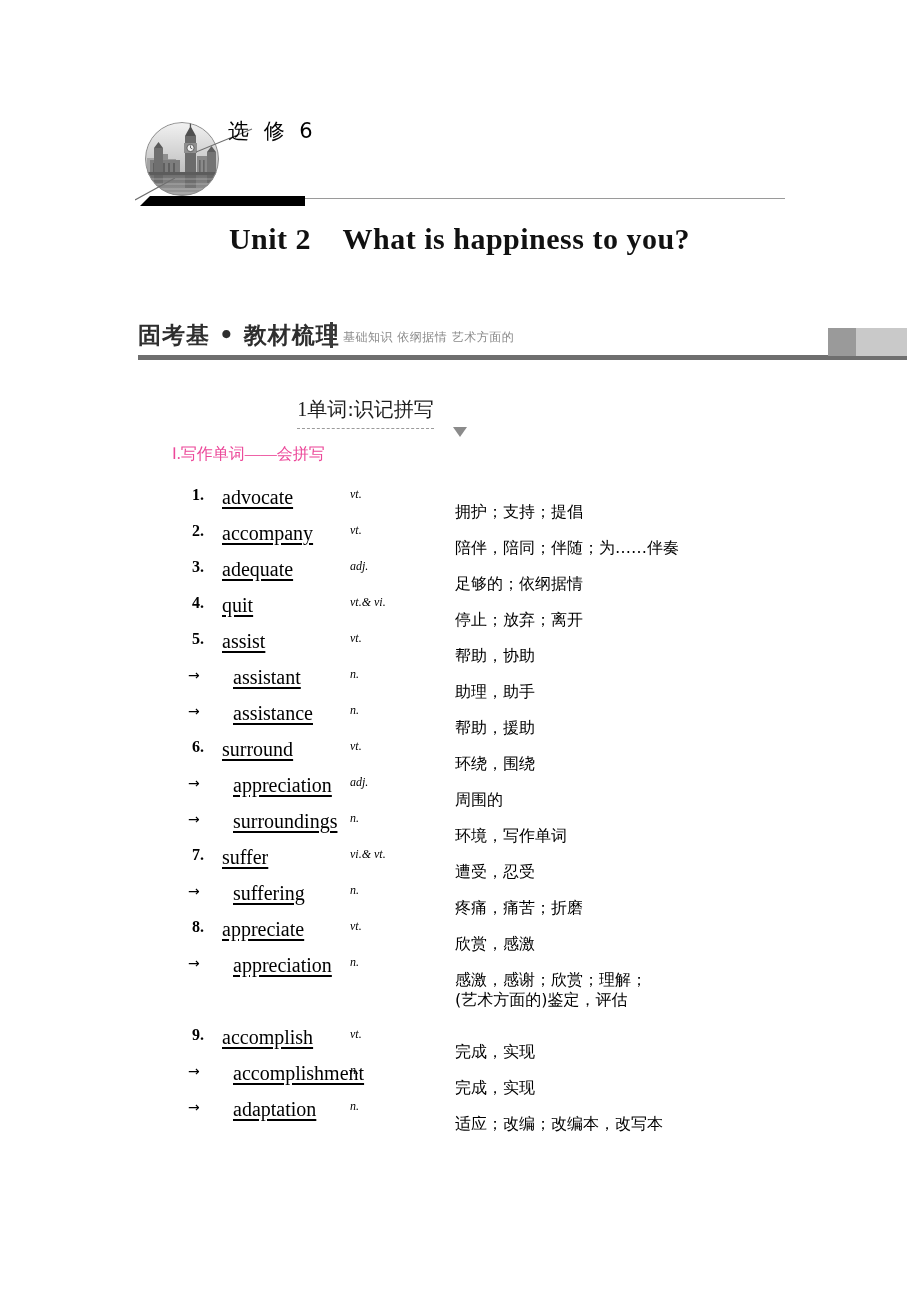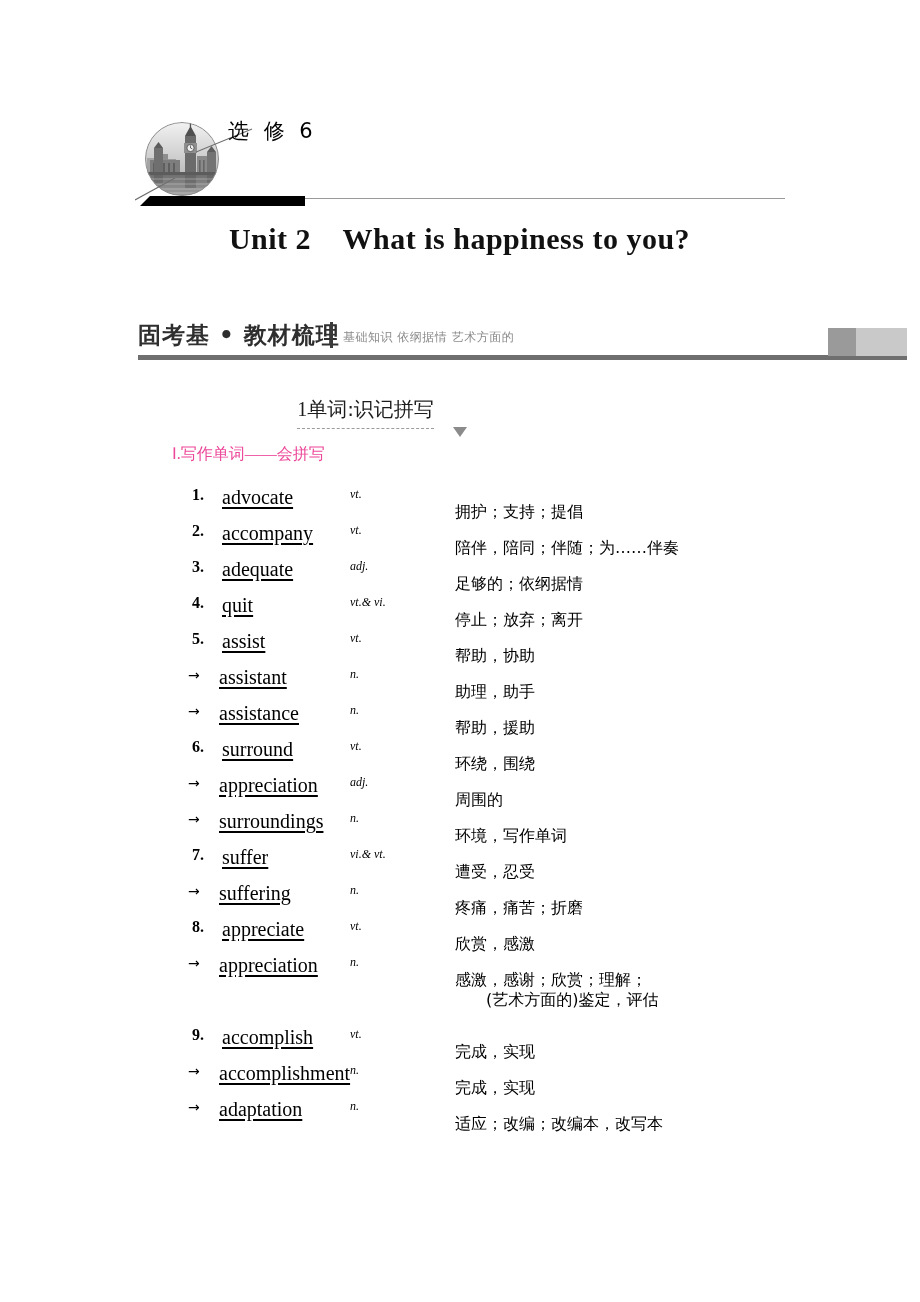--- a/index.html
+++ b/index.html
@@ -239,21 +239,21 @@
     top: 0;
     font-family: "Liberation Serif", "DejaVu Serif", serif;
     font-size: 20px;
     color: #000;
     text-decoration: underline;
     text-underline-offset: 3px;
     white-space: nowrap;
     margin-left: 16px;
   }
   .word-row.derived .w-term {
-    left: 203px;
+    left: 217px;
     text-align: right;
   }
   .w-pos {
     position: absolute;
     left: 350px;
     top: 1px;
     font-family: "Liberation Serif", "DejaVu Serif", serif;
     font-style: italic;
     font-size: 12px;
     color: #000;
@@ -269,21 +269,20 @@
     white-space: nowrap;
   }
   .w-def-cont {
     position: absolute;
     left: 455px;
     top: 0;
     font-family: "DejaVu Sans", "Liberation Sans", sans-serif;
     font-size: 16px;
     color: #000;
     white-space: nowrap;
-    margin-left: 31px;
   }
 </style>
 </head>
 <body>
 
 <div id="book-header">
 
   <div id="badge-circle">
     <svg width="74" height="74" viewBox="0 0 74 74" aria-hidden="true">
       <defs>

